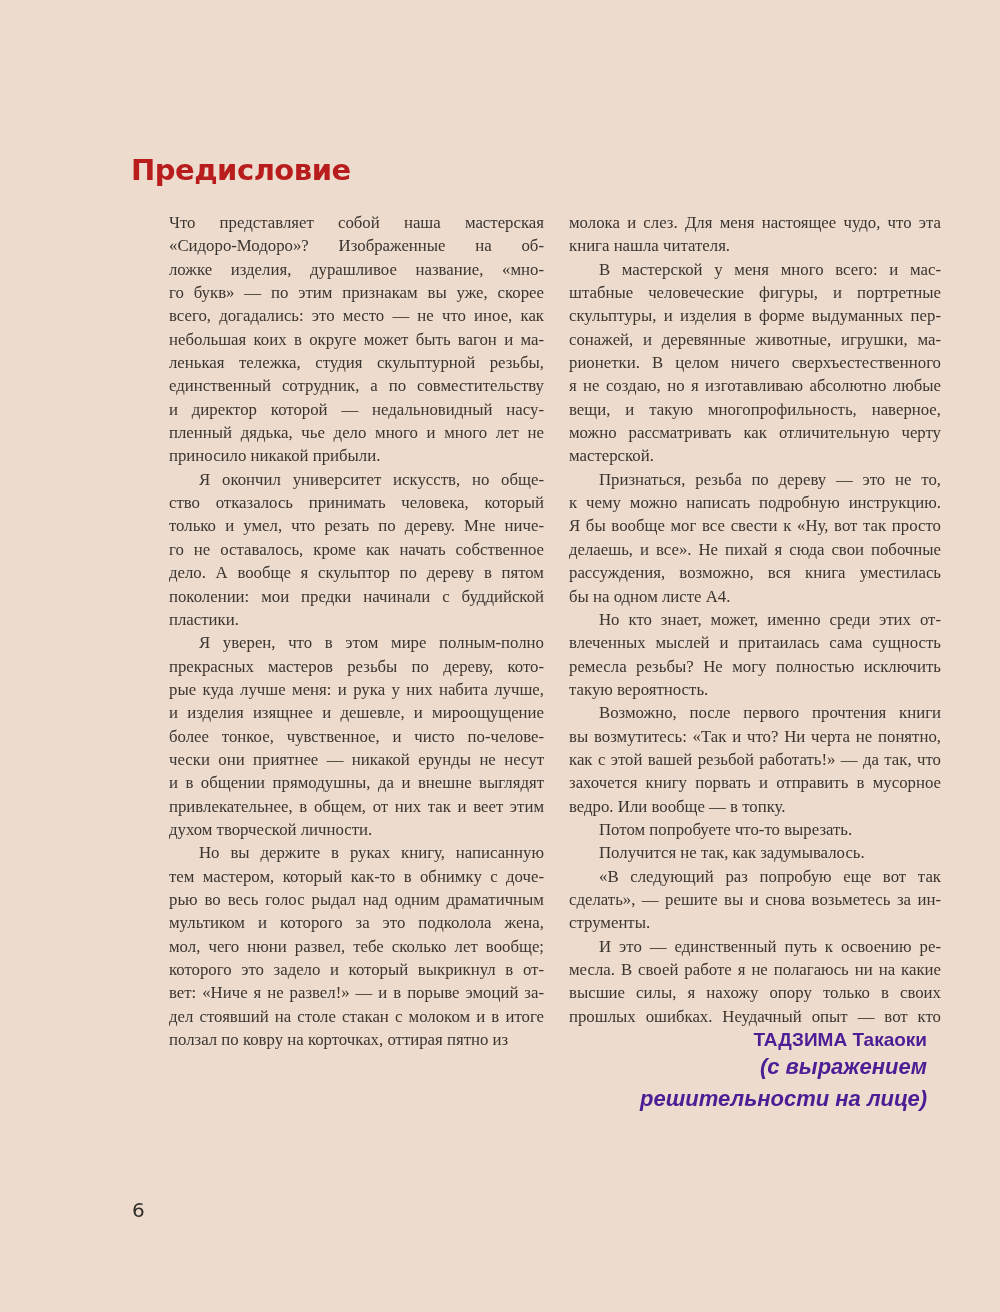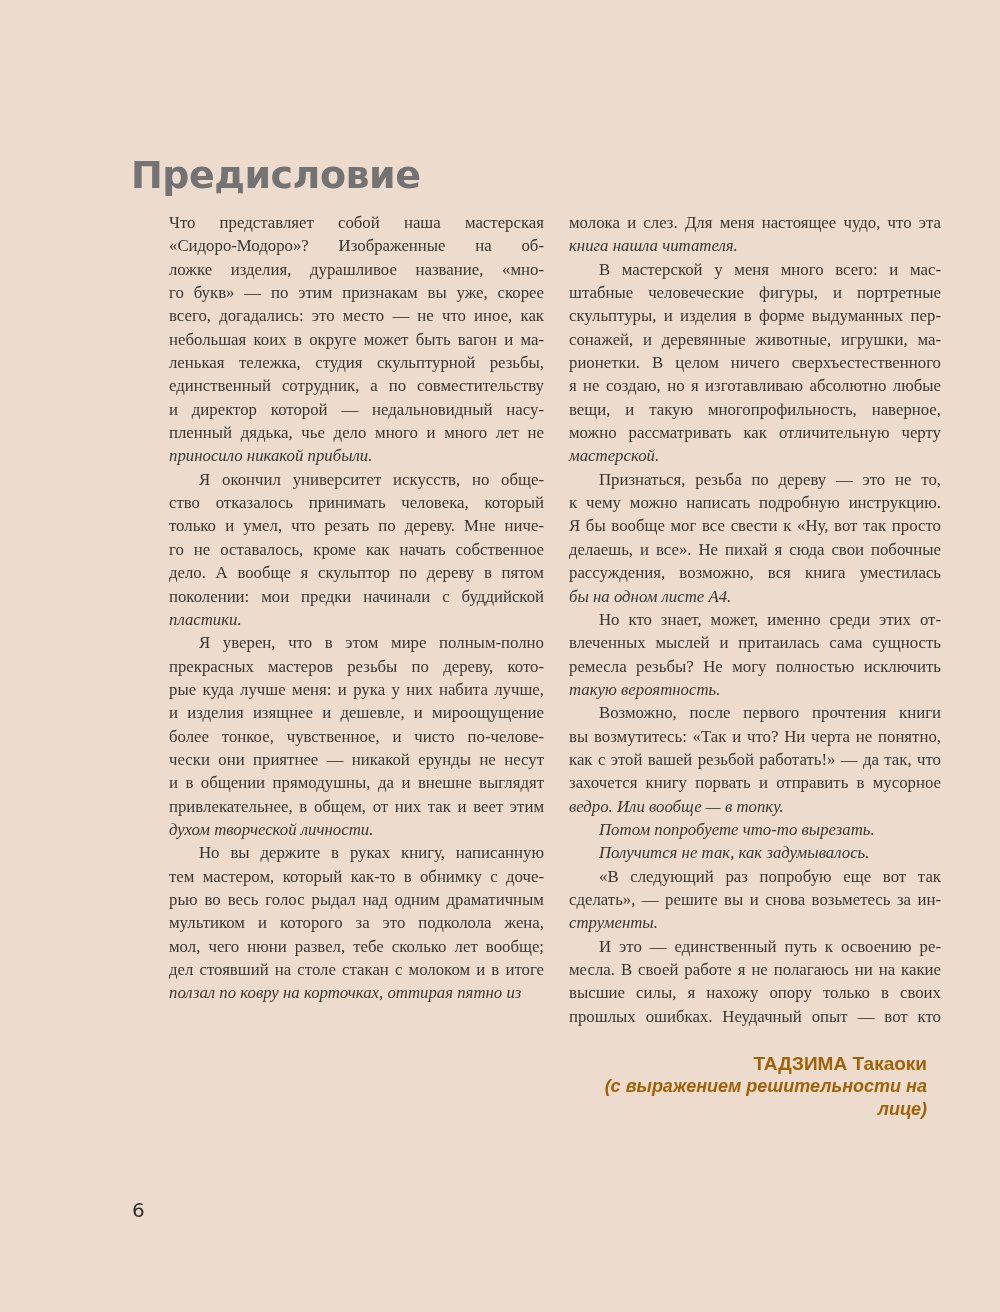--- a/index.html
+++ b/index.html
@@ -8,58 +8,57 @@
     width:1000px;height:1312px;
     background:#eddbcd;
     font-family:"Liberation Serif", serif;
     color:#3b3530;
     overflow:hidden;
   }
   .title{
     position:absolute;left:131px;top:153px;
     font-family:"DejaVu Sans", sans-serif;
     font-weight:bold;
-    font-size:38px;
+    font-size:29px;
     letter-spacing:-0.5px;
-    color:#737373;
+    color:#b91c1c;
   }
   .columns{
     position:absolute;left:132px;top:211px;
     display:flex;
   }
   .col{width:375px;margin-left:37px;}
   .col.right{width:372px;margin-left:25px;}
   .para{margin:0;}
   .line{
     font-size:16.8px;
     line-height:23.35px;
     text-align:justify;
     text-align-last:justify;
     color:#3b3530;
     white-space:normal;
   }
-  .line.last{text-align-last:left;font-style:italic;}
+  .line.last{text-align-last:left;}
   .line.indent{text-indent:30px;}
   .signature{
-    margin-top:24px;
     text-align:right;
     padding-right:14px;
     font-family:"Liberation Sans", sans-serif;
-    color:#a16207;
+    color:#4c1d95;
   }
   .signature .sig-name{
     font-weight:bold;
     font-size:19px;
     line-height:23px;
   }
   .signature .sig-note{
     font-weight:bold;
     font-style:italic;
-    font-size:18px;
-    line-height:23px;
+    font-size:22px;
+    line-height:32px;
   }
   .page-number{
     position:absolute;left:132px;top:1198px;
     font-family:"DejaVu Sans", sans-serif;
     font-size:20px;
     color:#33302c;
   }
 </style>
 </head>
 <body>
@@ -102,20 +101,22 @@
           <div class="line">и в общении прямодушны, да и внешне выглядят</div>
           <div class="line">привлекательнее, в общем, от них так и веет этим</div>
           <div class="line last">духом творческой личности.</div>
         </div>
         <div class="para">
           <div class="line indent">Но вы держите в руках книгу, написанную</div>
           <div class="line">тем мастером, который как-то в обнимку с доче-</div>
           <div class="line">рью во весь голос рыдал над одним драматичным</div>
           <div class="line">мультиком и которого за это подколола жена,</div>
           <div class="line">мол, чего нюни развел, тебе сколько лет вообще;</div>
+          <div class="line">которого это задело и который выкрикнул в от-</div>
+          <div class="line">вет: «Ниче я не развел!» — и в порыве эмоций за-</div>
           <div class="line">дел стоявший на столе стакан с молоком и в итоге</div>
           <div class="line last">ползал по ковру на корточках, оттирая пятно из</div>
         </div>
       </div>
     <div class="col right">
     <div class="para">
           <div class="line">молока и слез. Для меня настоящее чудо, что эта</div>
           <div class="line last">книга нашла читателя.</div>
         </div>
         <div class="para">

